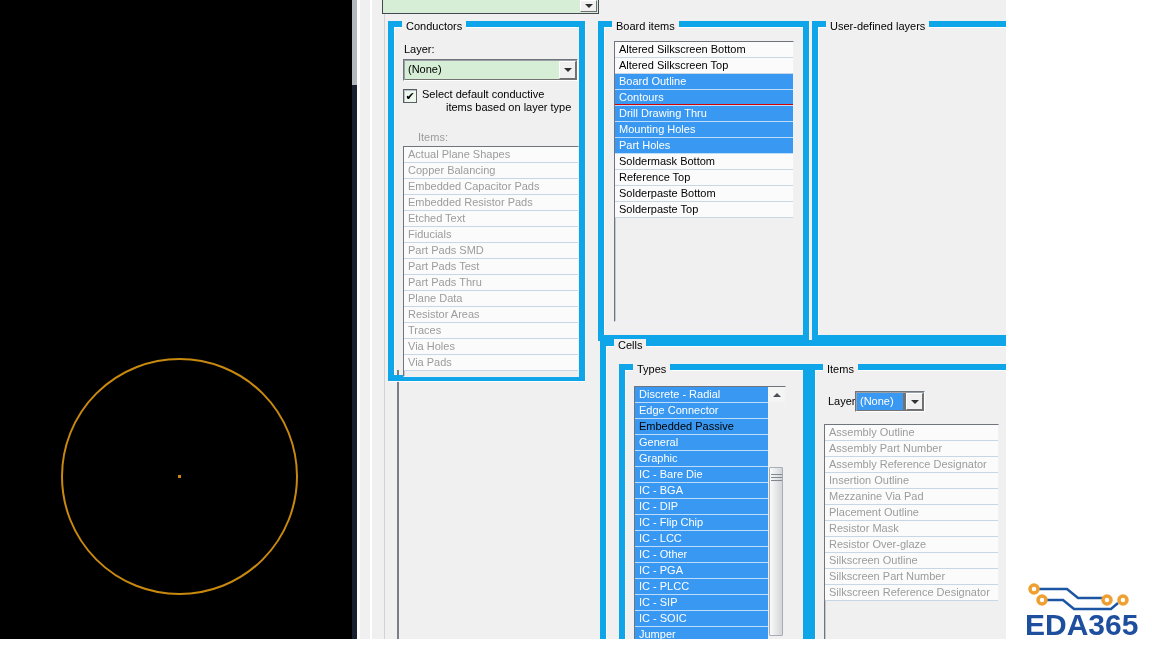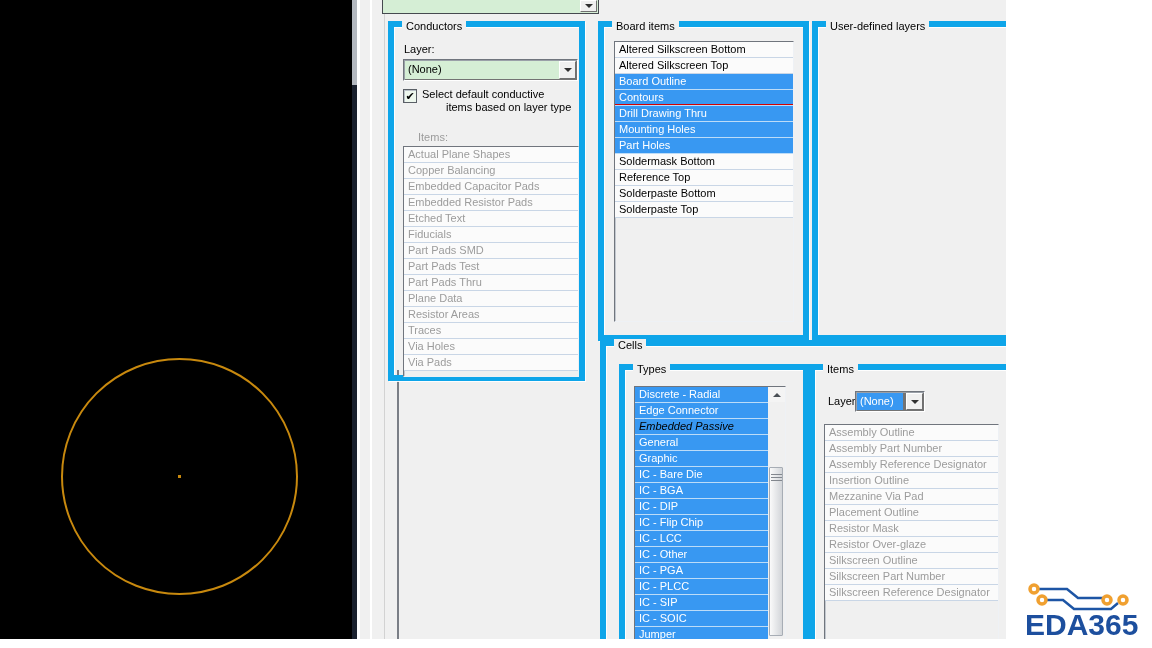--- a/index.html
+++ b/index.html
@@ -18,21 +18,21 @@
   .gutter-gray{position:absolute;left:24px;top:0;width:1px;height:639px;background:#d2d2d2;}
   .gutter-dark{position:absolute;left:37px;top:370px;width:2px;height:269px;background:#7a7e86;}
   
   .group{position:absolute;border:6px solid #0ea5e9;box-shadow:1px 1px 0 rgba(255,255,255,.9), inset 1px 1px 0 rgba(255,255,255,.9);}
   .group-title{position:absolute;top:-7px;left:8px;background:#f0f0f0;padding:0 4px;line-height:13px;white-space:nowrap;}
   .disabled-text{color:#9c9c9c;}
   
   .listbox{position:absolute;background:#f0f0f0;border:1px solid;border-color:#70757d #eef1f5 #eef1f5 #70757d;box-shadow:inset 1px 1px 0 #c3c8cf;}
   .lrow{position:relative;height:15px;line-height:15px;padding-left:4px;background:#fbfbfb;border-bottom:1px solid #c9d6e6;white-space:nowrap;overflow:hidden;}
   .lrow.sel{background:var(--sel,#3898f2);color:#fff;border-bottom-color:#bcdcf8;}
-  .lrow.sel.focus{color:#000;font-style:italic;}
+  .lrow.sel.focus{color:#000;}
   .disabled .lrow{color:#9c9c9c;}
   .lrow.hl::before{content:"";position:absolute;left:-9px;right:-7px;top:-2px;bottom:-1px;border:2px solid var(--red,#d40000);z-index:5;pointer-events:none;}
   
   .combo{position:absolute;border:1px solid;border-color:#70757d #fff #fff #70757d;box-shadow:inset 1px 1px 0 #9aa0a8;background:#737373;}
   .combo .field{position:absolute;left:1px;top:1px;bottom:1px;right:17px;padding:1px 3px;line-height:14px;white-space:nowrap;overflow:hidden;}
   .combo .field.green{background:var(--green,#d5eed5);}
   .combo .field.selblue{background:var(--sel,#3898f2);color:#fff;right:auto;width:40px;}
   .combo-btn{position:absolute;right:1px;top:1px;bottom:1px;width:15px;background:#f0f0f0;border:1px solid;border-color:#fff #707070 #707070 #fff;}
   .combo-btn i{position:absolute;left:50%;top:50%;margin:-2px 0 0 -4px;width:0;height:0;border-left:4px solid transparent;border-right:4px solid transparent;border-top:4px solid #303030;}
   

